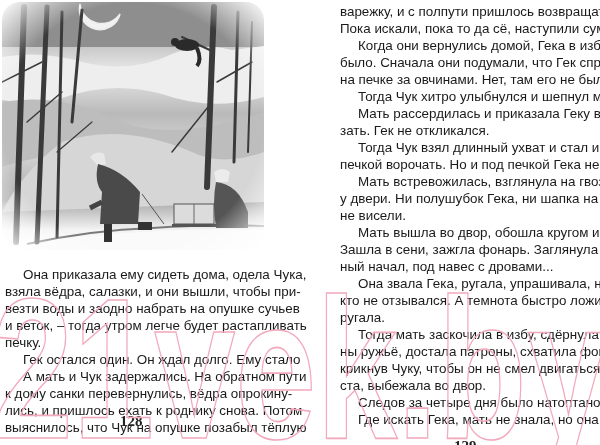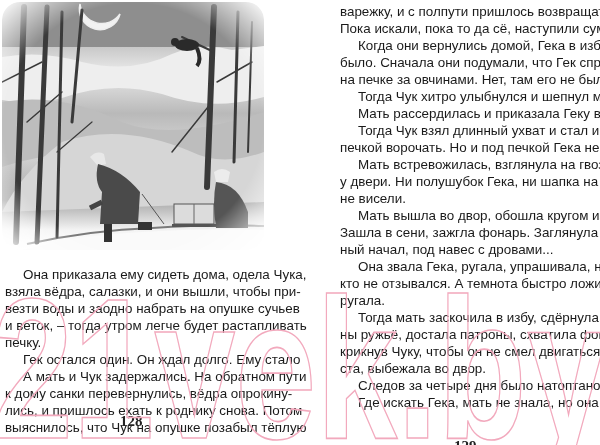--- a/index.html
+++ b/index.html
@@ -119,20 +119,21 @@
 
 <div class="page page-right">
   <div class="text-block text-right">
     <span class="line">варежку, и с полпути пришлось возвращаться.</span>
     <span class="line last">Пока искали, пока то да сё, наступили сумерки.</span>
     <span class="line indent">Когда они вернулись домой, Гека в избе не</span>
     <span class="line">было. Сначала они подумали, что Гек спрятался</span>
     <span class="line last">на печке за овчинами. Нет, там его не было.</span>
     <span class="line indent">Тогда Чук хитро улыбнулся и шепнул матери,</span>
     <span class="line indent">Мать рассердилась и приказала Геку выле-</span>
+    <span class="line last">зать. Гек не откликался.</span>
     <span class="line indent">Тогда Чук взял длинный ухват и стал им под</span>
     <span class="line last">печкой ворочать. Но и под печкой Гека не было.</span>
     <span class="line indent">Мать встревожилась, взглянула на гвоздь</span>
     <span class="line">у двери. Ни полушубок Гека, ни шапка на гвозде</span>
     <span class="line last">не висели.</span>
     <span class="line indent">Мать вышла во двор, обошла кругом избушку.</span>
     <span class="line">Зашла в сени, зажгла фонарь. Заглянула в тём-</span>
     <span class="line last">ный начал, под навес с дровами...</span>
     <span class="line indent">Она звала Гека, ругала, упрашивала, но ни-</span>
     <span class="line">кто не отзывался. А темнота быстро ложилась на</span>

